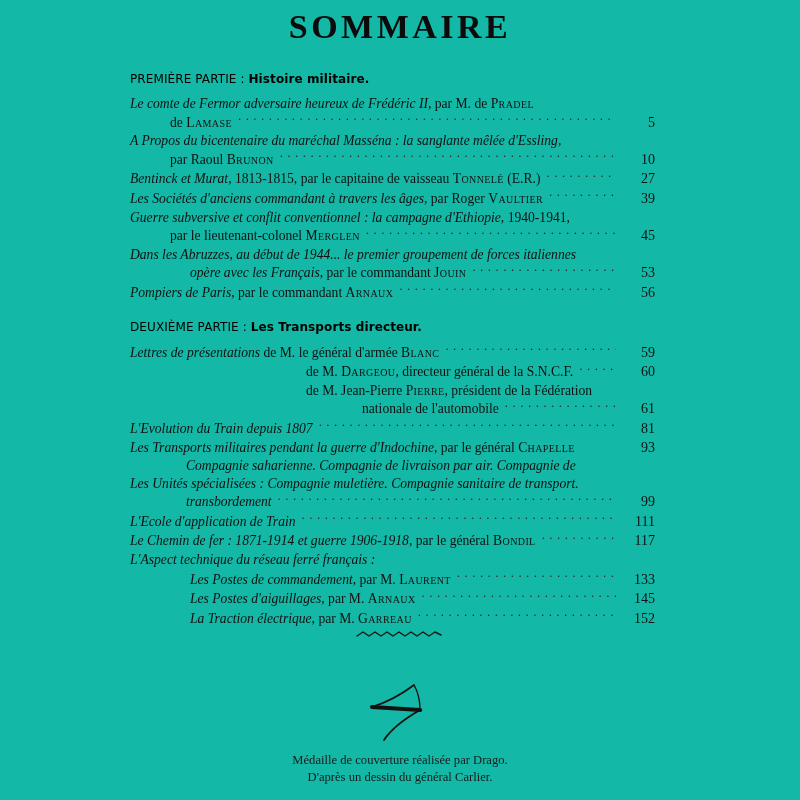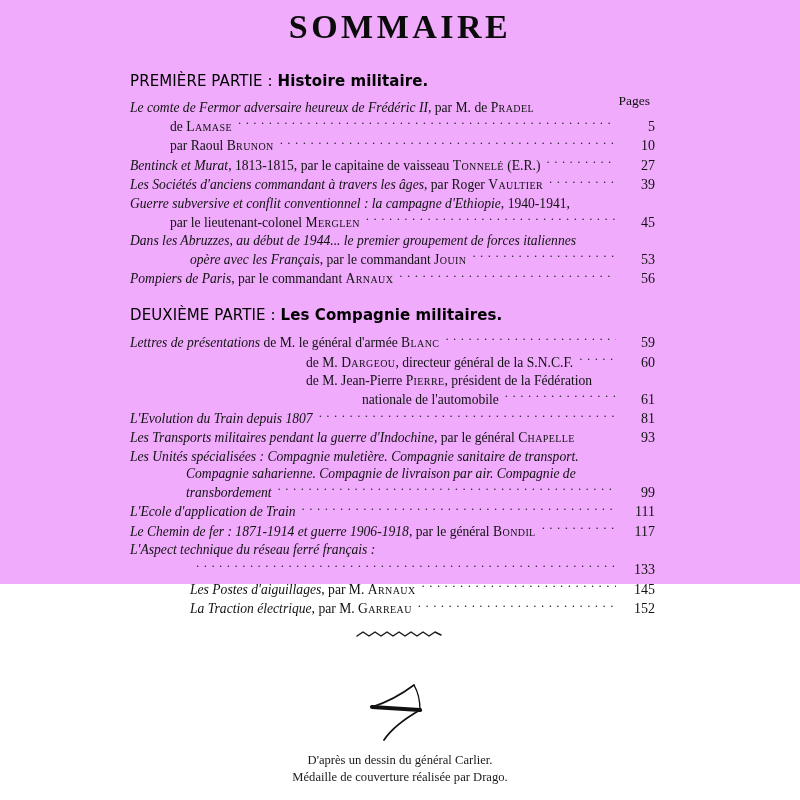--- a/index.html
+++ b/index.html
@@ -13,22 +13,22 @@
     position: relative;
     font-family: "Liberation Serif", "DejaVu Serif", serif;
     color: #111111;
     overflow: hidden;
   }
 
   .page {
     position: absolute;
     left: 0; top: 0;
     width: 800px;
-    height: 584px;
-    background: #f0abfc;
+    height: 800px;
+    background: #14b8a6;
   }
 
   
   .title {
     position: absolute;
     left: 0;
     top: 8px;
     width: 800px;
     text-align: center;
     font-family: "Liberation Serif", "DejaVu Serif", serif;
@@ -42,21 +42,21 @@
   .content {
     position: absolute;
     left: 130px;
     top: 72px;
     width: 525px;
   }
 
   
   .part-heading {
     font-family: "DejaVu Sans", "Liberation Sans", sans-serif;
-    font-size: 15px;
+    font-size: 12px;
     color: #000;
     margin: 0 0 9px 0;
     white-space: nowrap;
     letter-spacing: 0.1px;
   }
   .part-heading .ph-label { font-weight: 400; }
   .part-heading .ph-sep   { font-weight: 400; }
   .part-heading .ph-title { font-weight: bold; }
 
   .part-two { margin-top: 18px; }
@@ -172,21 +172,20 @@
   }
   .footer div { white-space: nowrap; }
 </style>
 </head>
 <body>
 
 <div class="page">
 
   <div class="title">SOMMAIRE</div>
 
-  <div class="pages-label">Pages</div>
 
   <div class="content">
 
     <div class="part-heading">
       <span class="ph-label">PREMIÈRE PARTIE</span><span class="ph-sep"> : </span><span class="ph-title">Histoire militaire.</span>
     </div>
 
     <div id="part-one-entries">
         <div class="entry">
           <div class="entry-line">
@@ -194,20 +193,25 @@
             <span class="noleader"></span>
             <span class="pageno"></span>
           </div>
           <div class="entry-line indent-1">
             <span><span class="entry-text rom">de </span><span class="entry-text sc">Lamase</span></span>
             <span class="leader"></span>
             <span class="pageno">5</span>
           </div>
         </div>
         <div class="entry">
+          <div class="entry-line">
+            <span><span class="entry-text">A Propos du bicentenaire du maréchal Masséna : la sanglante mêlée d'Essling,</span></span>
+            <span class="noleader"></span>
+            <span class="pageno"></span>
+          </div>
           <div class="entry-line indent-1">
             <span><span class="entry-text rom">par Raoul </span><span class="entry-text sc">Brunon</span></span>
             <span class="leader"></span>
             <span class="pageno">10</span>
           </div>
         </div>
         <div class="entry">
           <div class="entry-line">
             <span><span class="entry-text">Bentinck et Murat</span><span class="entry-text rom">, 1813-1815, par le capitaine de vaisseau </span><span class="entry-text sc">Tonnelé</span><span class="entry-text rom"> (E.R.)</span></span>
             <span class="leader"></span>
@@ -248,21 +252,21 @@
         <div class="entry">
           <div class="entry-line">
             <span><span class="entry-text">Pompiers de Paris</span><span class="entry-text rom">, par le commandant </span><span class="entry-text sc">Arnaux</span></span>
             <span class="leader"></span>
             <span class="pageno">56</span>
           </div>
         </div>
       </div>
 
     <div class="part-heading part-two">
-      <span class="ph-label">DEUXIÈME PARTIE</span><span class="ph-sep"> : </span><span class="ph-title">Les Compagnie militaires.</span>
+      <span class="ph-label">DEUXIÈME PARTIE</span><span class="ph-sep"> : </span><span class="ph-title">Les Transports directeur.</span>
     </div>
 
     <div id="part-two-entries">
         <div class="entry">
           <div class="entry-line">
             <span><span class="entry-text">Lettres de présentations</span><span class="entry-text rom"> de M. le général d'armée </span><span class="entry-text sc">Blanc</span></span>
             <span class="leader"></span>
             <span class="pageno">59</span>
           </div>
         </div>
@@ -293,30 +297,30 @@
           </div>
         </div>
         <div class="entry">
           <div class="entry-line">
             <span><span class="entry-text">Les Transports militaires pendant la guerre d'Indochine</span><span class="entry-text rom">, par le général </span><span class="entry-text sc">Chapelle</span></span>
             <span class="noleader"></span>
             <span class="pageno">93</span>
           </div>
         </div>
         <div class="entry">
-          <div class="entry-line">
-            <span><span class="entry-text">Les Unités spécialisées : Compagnie muletière. Compagnie sanitaire de transport.</span></span>
-            <span class="noleader"></span>
-            <span class="pageno"></span>
-          </div>
           <div class="entry-line indent-5">
             <span><span class="entry-text">Compagnie saharienne. Compagnie de livraison par air. Compagnie de</span></span>
             <span class="noleader"></span>
             <span class="pageno"></span>
           </div>
+          <div class="entry-line">
+            <span><span class="entry-text">Les Unités spécialisées : Compagnie muletière. Compagnie sanitaire de transport.</span></span>
+            <span class="noleader"></span>
+            <span class="pageno"></span>
+          </div>
           <div class="entry-line indent-5">
             <span><span class="entry-text">transbordement</span></span>
             <span class="leader"></span>
             <span class="pageno">99</span>
           </div>
         </div>
         <div class="entry">
           <div class="entry-line">
             <span><span class="entry-text">L'Ecole d'application de Train</span></span>
             <span class="leader"></span>
@@ -332,20 +336,21 @@
         </div>
         <div class="entry">
           <div class="entry-line">
             <span><span class="entry-text">L'Aspect technique du réseau ferré français :</span></span>
             <span class="noleader"></span>
             <span class="pageno"></span>
           </div>
         </div>
         <div class="entry">
           <div class="entry-line indent-2">
+            <span><span class="entry-text">Les Postes de commandement</span><span class="entry-text rom">, par M. </span><span class="entry-text sc">Laurent</span></span>
             <span class="leader"></span>
             <span class="pageno">133</span>
           </div>
         </div>
         <div class="entry">
           <div class="entry-line indent-2">
             <span><span class="entry-text">Les Postes d'aiguillages</span><span class="entry-text rom">, par M. </span><span class="entry-text sc">Arnaux</span></span>
             <span class="leader"></span>
             <span class="pageno">145</span>
           </div>
@@ -371,17 +376,17 @@
   <div class="ornament-swash">
     <svg width="100" height="62" viewBox="0 0 100 62" xmlns="http://www.w3.org/2000/svg">
       <path d="M56 3 C44 12, 30 20, 14 25" fill="none" stroke="#111" stroke-width="1.6" stroke-linecap="round"></path>
       <path d="M14 25 C28 26, 44 27, 62 28" fill="none" stroke="#111" stroke-width="4.2" stroke-linecap="round"></path>
       <path d="M62 28 C48 36, 34 46, 26 58" fill="none" stroke="#111" stroke-width="1.8" stroke-linecap="round"></path>
       <path d="M56 3 C60 10, 62 20, 62 28" fill="none" stroke="#111" stroke-width="1.4" stroke-linecap="round"></path>
     </svg>
   </div>
 
   <div class="footer">
+    <div>Médaille de couverture réalisée par Drago.</div>
     <div>D'après un dessin du général Carlier.</div>
-    <div>Médaille de couverture réalisée par Drago.</div>
   </div>
 
 </div>
 
 </body></html>

